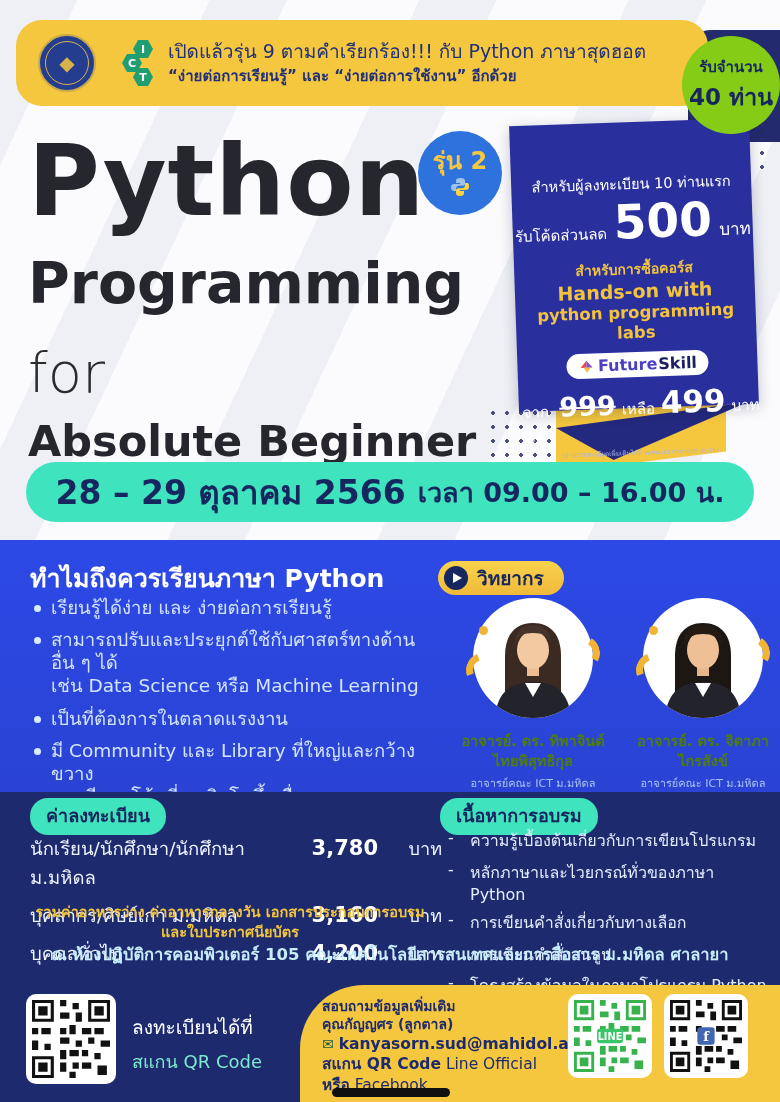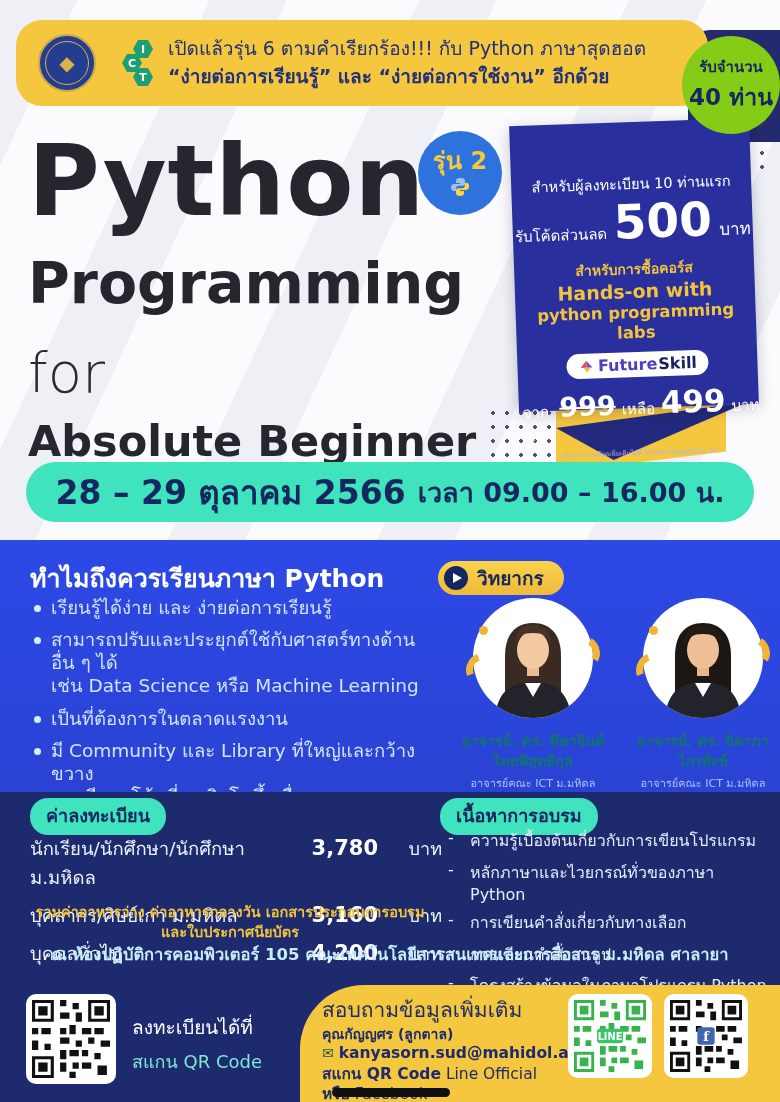--- a/index.html
+++ b/index.html
@@ -16,21 +16,21 @@
     display:flex; align-items:center; padding-left:22px; gap:15px; z-index:2; }
   .mu-seal { width:58px; height:58px; border-radius:50%; background:#243d8f; border:2px solid #c9a94a; display:flex; align-items:center; justify-content:center; flex:none; }
   .mu-seal .inner { width:44px; height:44px; border-radius:50%; border:1.5px solid #d9b24a; display:flex; align-items:center; justify-content:center; color:#d9b24a; font-size:20px; }
   .ict-logo { display:flex; flex-direction:column; flex:none; width:42px; align-items:center; }
   .hex { width:20px; height:18px; background:#1f9e71; color:#fff; font-size:11px; font-weight:bold; display:flex; align-items:center; justify-content:center;
     clip-path:polygon(25% 0,75% 0,100% 50%,75% 100%,25% 100%,0 50%); margin:-2px 0; }
   .hex:nth-child(1){ align-self:flex-end; }
   .hex:nth-child(3){ align-self:flex-end; margin-left:-8px;}
   .header-text { color:#20307a; line-height:1.45; }
   .header-text .l1 { font-size:19px; font-weight:500; }
-  .header-text .l2 { font-size:19px; font-weight:800; }
+  .header-text .l2 { font-size:15px; font-weight:800; }
 
   .capacity-circle { position:absolute; left:682px; top:36px; width:98px; height:98px; border-radius:50%; background:#84cc16;
     display:flex; flex-direction:column; align-items:center; justify-content:center; z-index:3; color:#17265f; }
   .capacity-circle .c1 { font-size:15px; font-weight:700; }
   .capacity-circle .c2 { font-size:23px; font-weight:800; }
 
   .t1 { position:absolute; left:28px; top:128px; font-size:98px; font-weight:800; color:#26262e; letter-spacing:1px; z-index:2; line-height:1.1;}
   .t2 { position:absolute; left:28px; top:250px; font-size:57px; font-weight:800; color:#26262e; z-index:2; }
   .t3 { position:absolute; left:28px; top:340px; font-size:56px; font-weight:300; color:#2a2a33; z-index:2; }
   .t4 { position:absolute; left:28px; top:416px; font-size:43px; font-weight:800; color:#26262e; z-index:2; }
@@ -81,21 +81,21 @@
   .speaker-badge .lbl { font-size:19px; font-weight:800; color:#16265f; }
 
   .speaker { position:absolute; width:170px; text-align:center; }
   .sp1 { left:448px; top:598px; } .sp2 { left:618px; top:598px; }
   .photo-wrap { position:relative; width:120px; height:120px; margin:0 auto; }
   .photo { width:120px; height:120px; border-radius:50%; background:#fff; overflow:hidden; }
   .crescent { position:absolute; width:34px; height:34px; border-radius:50%; border:7px solid transparent; }
   .cr-left { border-left-color:#f1b434; left:-7px; top:55px; transform:rotate(25deg); }
   .cr-right { border-right-color:#f1b434; right:-7px; top:38px; transform:rotate(-15deg); }
   .gold-dot { position:absolute; width:9px; height:9px; border-radius:50%; background:#f1b434; left:6px; top:28px; }
-  .sp-name { margin-top:14px; font-size:14.5px; font-weight:700; color:#0f766e; line-height:1.35; }
+  .sp-name { margin-top:14px; font-size:14.5px; font-weight:700; color:#4d7c0f; line-height:1.35; }
   .sp-affil { margin-top:3px; font-size:11px; color:#a9c0f5; }
 
   
   .dark-section { position:absolute; left:0; top:792px; width:780px; height:193px; background:#1d2a6e; }
   .mint-pill { display:inline-block; background:#3fe3bd; color:#16255f; font-weight:800; border-radius:18px; padding:3px 16px 5px; font-size:18px; }
   .fees-pill { position:absolute; left:30px; top:798px; }
   .content-pill { position:absolute; left:440px; top:798px; }
   .fee-table { position:absolute; left:30px; top:834px; width:412px; }
   .fee-row { display:flex; align-items:baseline; margin-bottom:9px; }
   .fee-row .lab { flex:1; font-size:18.5px; color:#eef3ff; }
@@ -113,21 +113,21 @@
   .footer-yellow { position:absolute; left:300px; top:985px; width:480px; height:117px; background:#f5c73e; border-top-left-radius:64px; }
   .qr-box { position:absolute; background:#fff; border-radius:10px; padding:6px; }
   .qr-reg { left:26px; top:994px; width:90px; height:90px; color:#111; }
   .qr-line { left:568px; top:994px; width:84px; height:84px; color:#37b24d; }
   .qr-fb { left:664px; top:994px; width:84px; height:84px; color:#111; }
   .qr-box svg { width:100%; height:100%; display:block; }
   .reg-text { position:absolute; left:132px; top:1012px; }
   .reg-text .r1 { font-size:19px; font-weight:400; color:#fff; }
   .reg-text .r2 { font-size:18px; color:#7fe9d2; margin-top:5px; }
   .contact { position:absolute; left:322px; top:997px; width:252px; color:#1d2a6e; line-height:1.32; }
-  .contact .ch { font-size:21px; font-weight:400; }
+  .contact .ch { font-size:14px; font-weight:700; }
   .contact .cn { font-size:14px; font-weight:800; }
   .contact .ce { font-size:15.5px; font-weight:800; display:flex; align-items:center; gap:5px; }
   .contact .env { font-size:14px; color:#1a5c46; }
   .contact .cl { font-size:15.5px; }
   .contact .b { font-weight:800; }
   .bottom-bar { position:absolute; left:332px; top:1088px; width:118px; height:9px; border-radius:5px; background:#101010; }
 </style>
 </head>
 <body>
 
@@ -140,21 +140,21 @@
   <div class="header-bar">
     <div class="mu-seal">
       <div class="inner">◆</div>
     </div>
     <div class="ict-logo">
       <div class="hex">I</div>
       <div class="hex">C</div>
       <div class="hex">T</div>
     </div>
     <div class="header-text">
-      <div class="l1">เปิดแล้วรุ่น 6 ตามคำเรียกร้อง!!! กับ Python ภาษาสุดฮอต</div>
+      <div class="l1">เปิดแล้วรุ่น 9 ตามคำเรียกร้อง!!! กับ Python ภาษาสุดฮอต</div>
       <div class="l2">“ง่ายต่อการเรียนรู้” และ “ง่ายต่อการใช้งาน” อีกด้วย</div>
     </div>
   </div>
 
   <div class="capacity-circle">
     <div class="c1">รับจำนวน</div>
     <div class="c2">40 ท่าน</div>
   </div>
 
   <div class="t1">Python</div>

